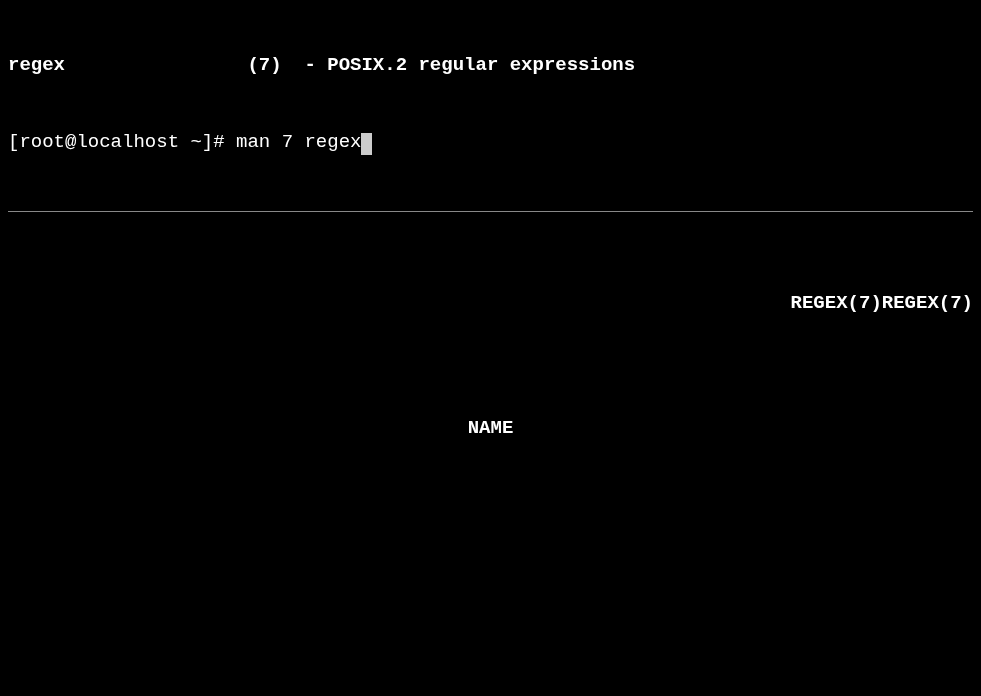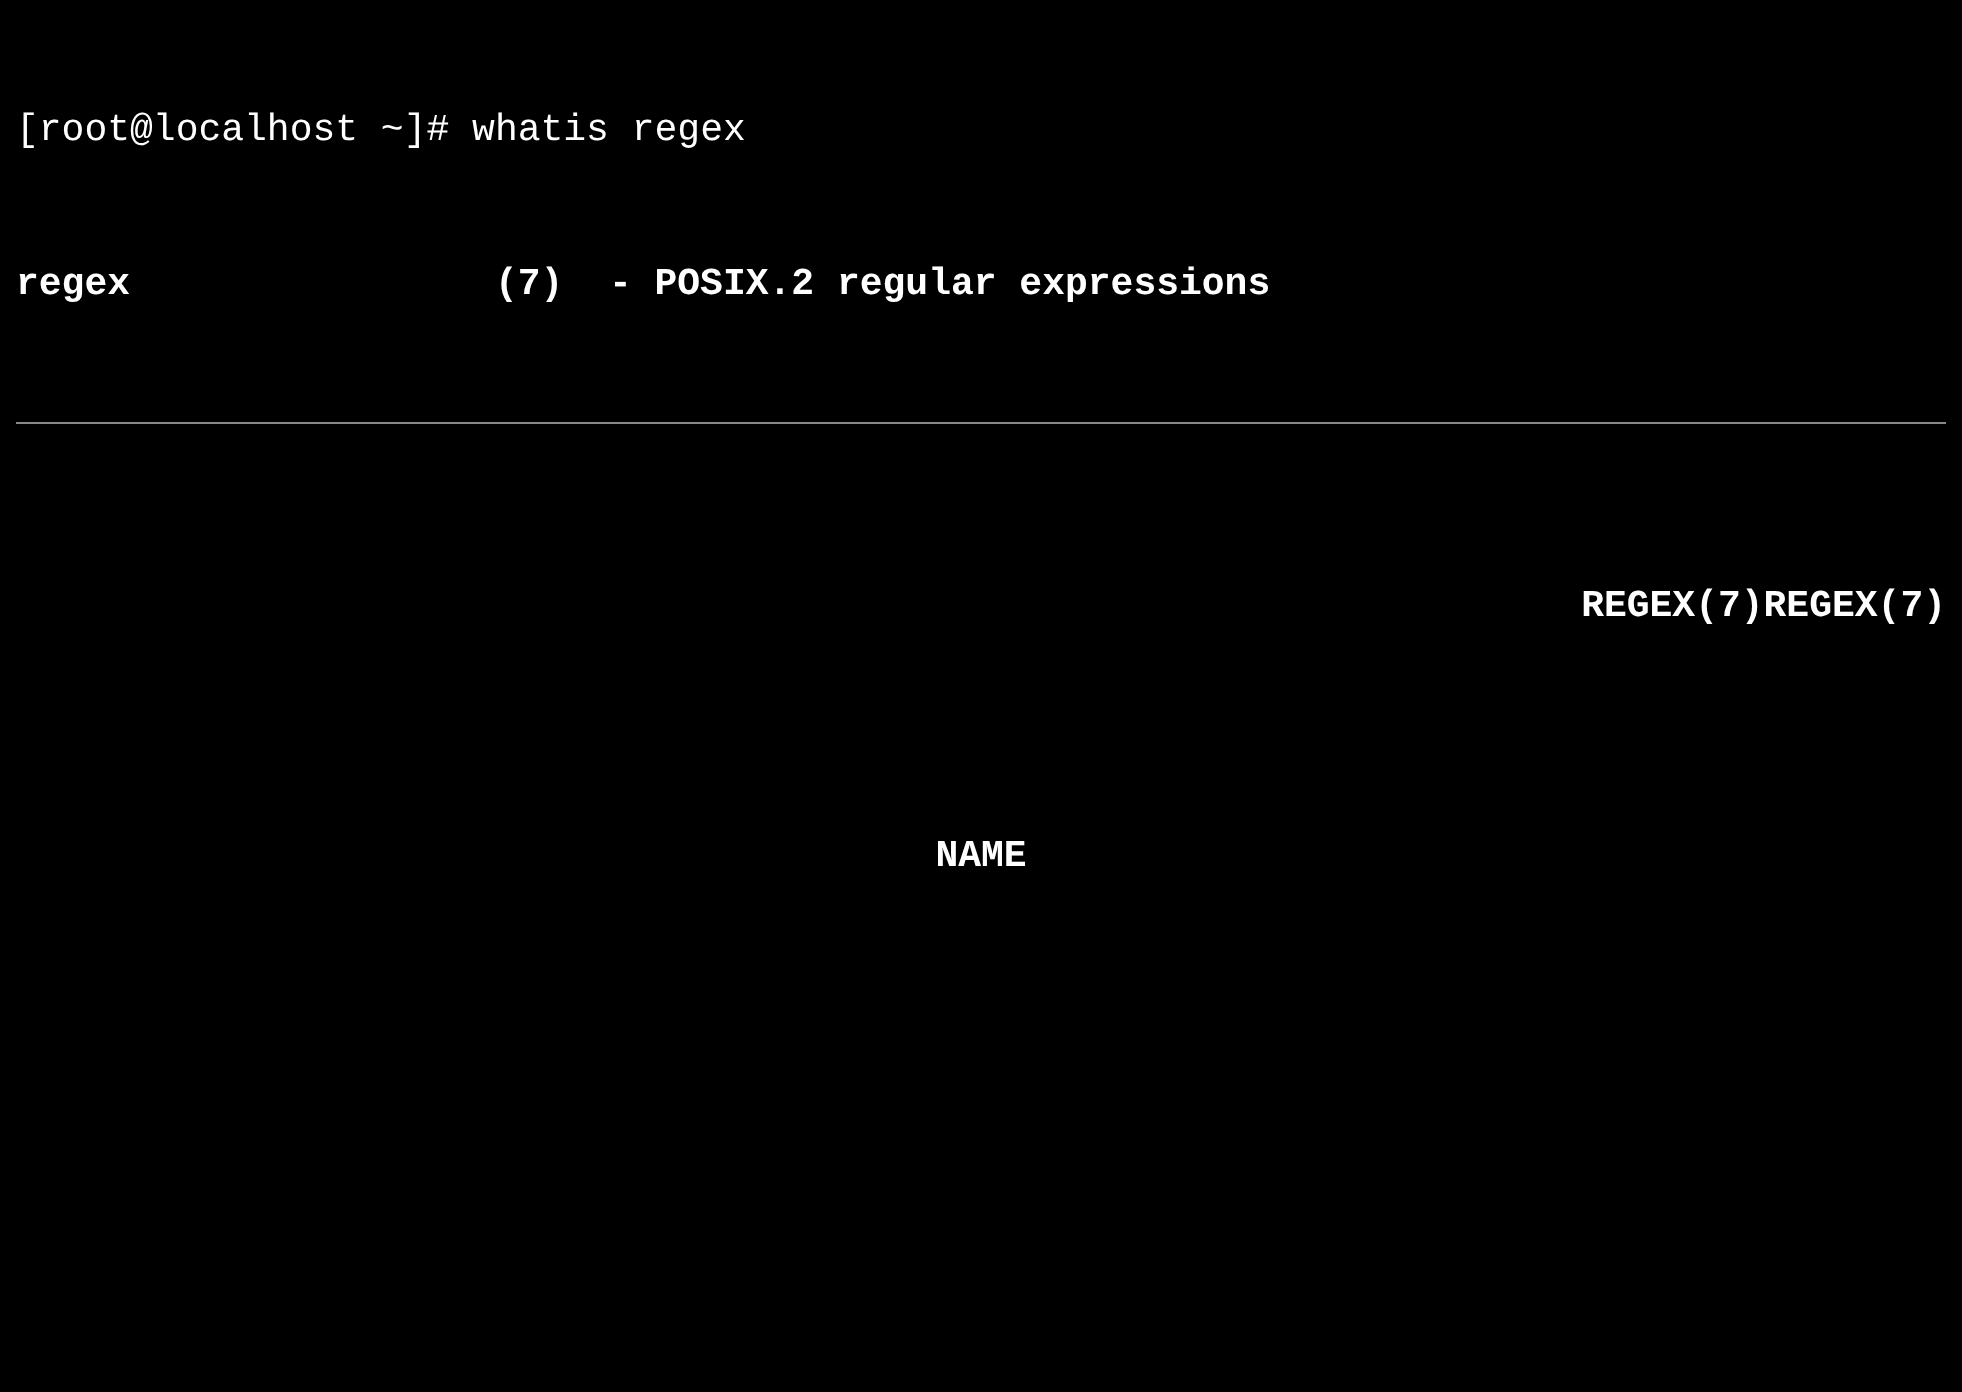--- a/index.html
+++ b/index.html
@@ -55,22 +55,22 @@
     }
     .section-body {
       padding-left: 88px;
       padding-right: 35px;
     }
   </style>
 </head>
 <body>
 
 <div class="terminal">
-  <div class="prompt-line"><span>[root@localhost ~]# </span><span>whatis regex</span></div>
   <div class="whatis-output">regex                (7)  - POSIX.2 regular expressions</div>
+  <div class="prompt-line"><span>[root@localhost ~]# </span><span>man 7 regex</span><span class="cursor"></span></div>
   <div class="hr"></div>
 
   <div class="man-header">
     <span>REGEX(7)</span>
     <span>REGEX(7)</span>
   </div>
 
   <div class="section-header">NAME</div>
   <div class="section-body">
     

